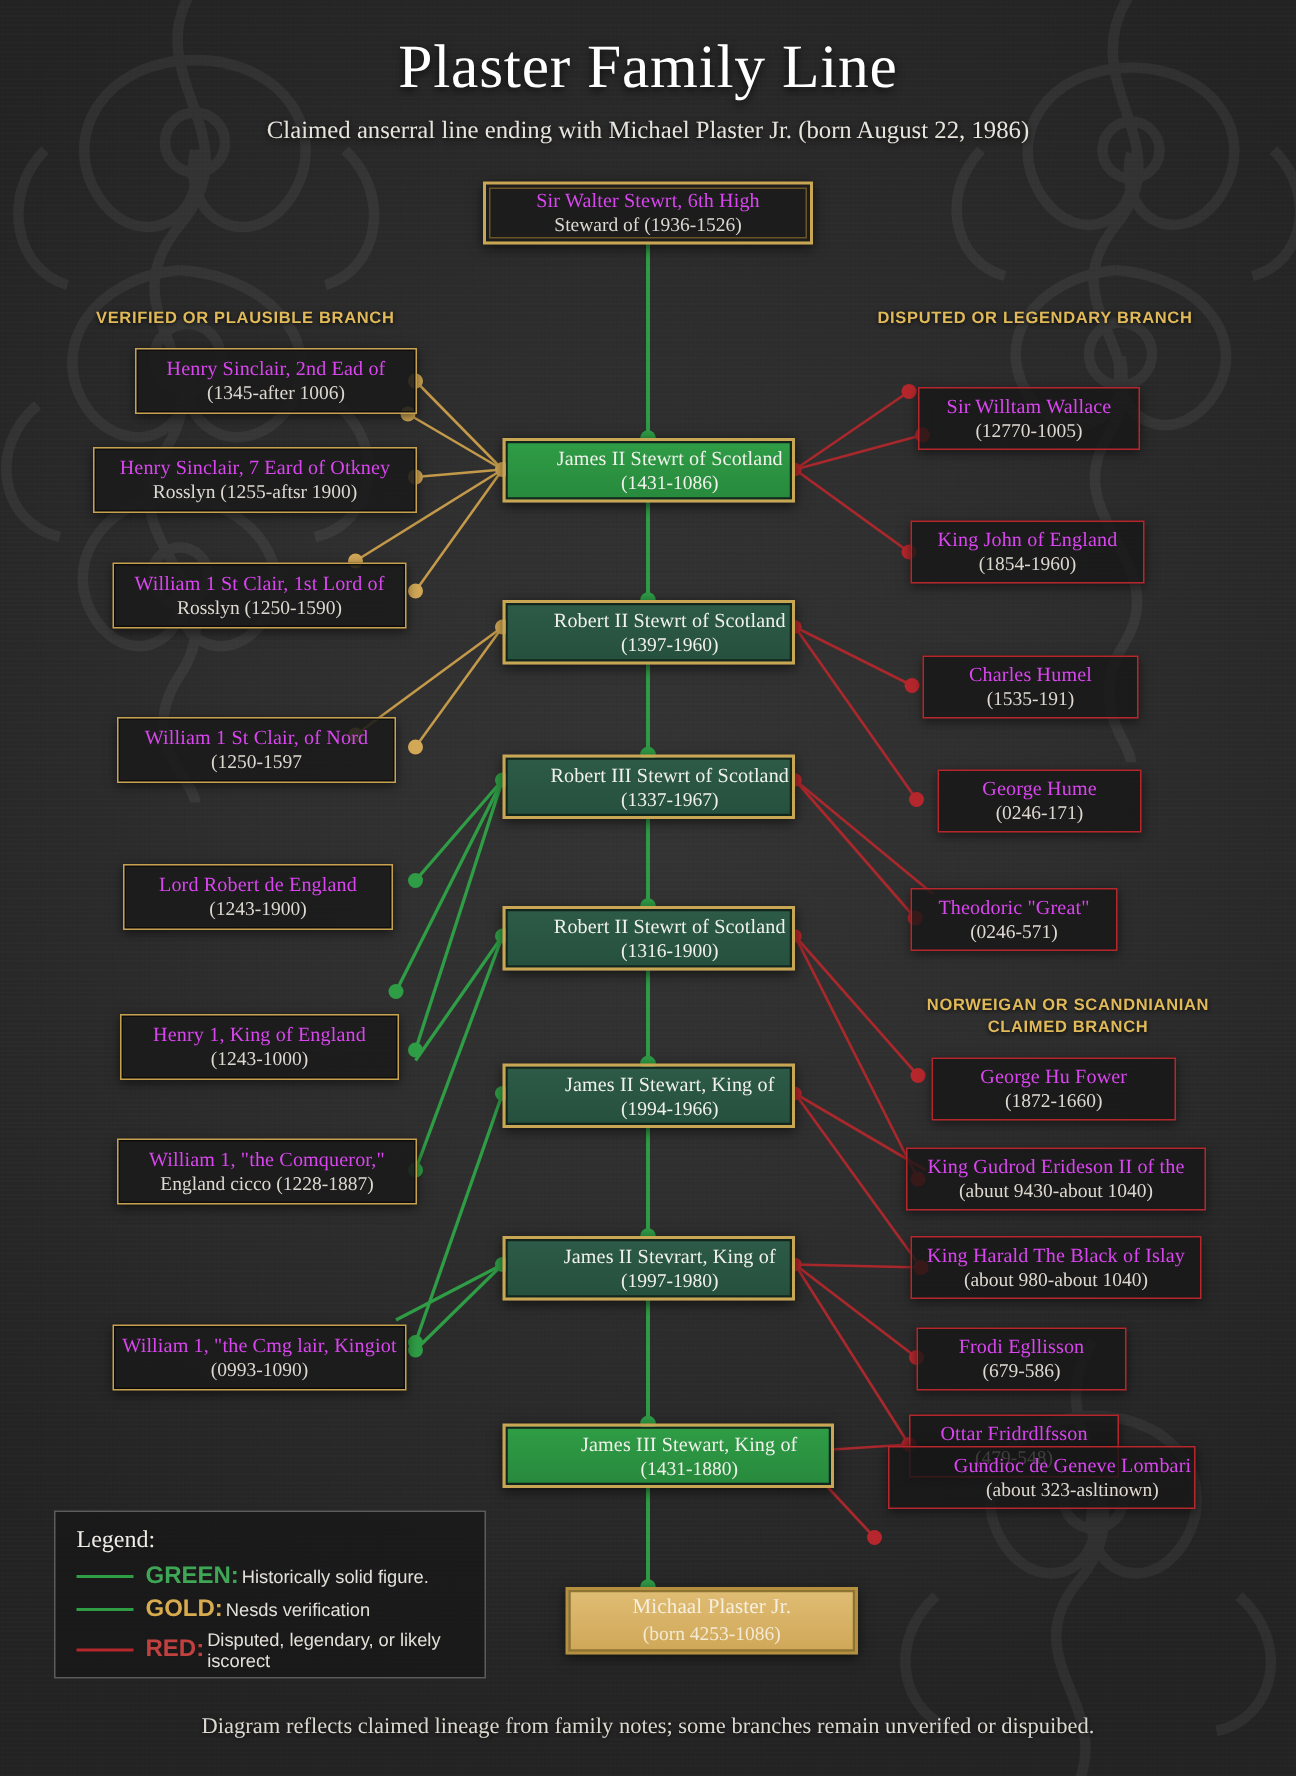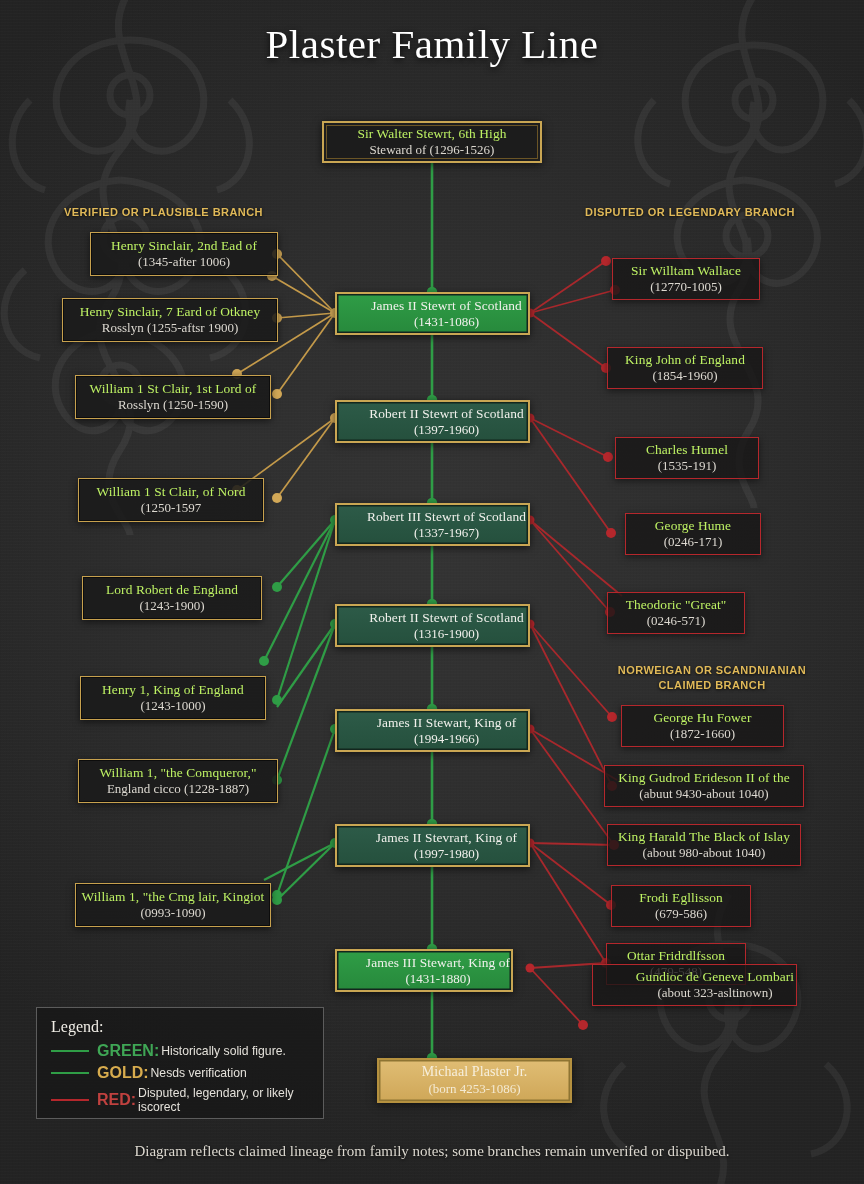--- a/index.html
+++ b/index.html
@@ -77,21 +77,21 @@
     position: absolute;
     z-index: 4;
     display: flex;
     flex-direction: column;
     align-items: center;
     justify-content: center;
     text-align: center;
     line-height: 1.2;
     font-family: "Liberation Serif", serif;
   }
-  .node .n-name { font-size: 13.4px; color: #bef264; letter-spacing: 0.1px; }
+  .node .n-name { font-size: 13.4px; color: #d946ef; letter-spacing: 0.1px; }
   .node .n-dates { font-size: 13px; color: #ddd9d1; }
 
   
   .node.gold {
     background: rgba(26,26,26,0.88);
     border: 1.6px solid #c7a14e;
     box-shadow: inset 0 0 0 1px rgba(0,0,0,0.55), 0 2px 7px rgba(0,0,0,0.55);
   }
   .node.gold.root {
     border: 2px solid #c9a653;
@@ -199,20 +199,21 @@
     <circle cx="165" cy="115" r="20"></circle>
     <path d="M60 180 C25 212 38 262 76 270"></path>
     <path d="M262 180 C298 212 285 262 247 270"></path>
   </g>
 </svg>
 
 <div id="grain"></div>
 
 <div id="header">
   <div id="main-title">Plaster Family Line</div>
+  <div id="subtitle">Claimed anserral line ending with Michael Plaster Jr. (born August 22, 1986)</div>
 </div>
 
 <div class="branch-heading" id="heading-verified">VERIFIED OR PLAUSIBLE BRANCH</div>
 <div class="branch-heading" id="heading-disputed">DISPUTED OR LEGENDARY BRANCH</div>
 <div class="branch-heading" id="heading-norse">NORWEIGAN OR SCANDNIANIAN CLAIMED BRANCH</div>
 
 <svg id="connectors" width="864" height="1184" viewBox="0 0 864 1184">
   <g stroke="#2f9d46" stroke-width="2.6" fill="none">
     <line x1="432" y1="162" x2="432" y2="292"></line>
     <line x1="432" y1="335" x2="432" y2="400"></line>
@@ -314,21 +315,21 @@
     <circle cx="530" cy="520" r="4.5"></circle>
       <circle cx="530" cy="624" r="4.5"></circle>
     <circle cx="530" cy="729" r="4.5"></circle>
       <circle cx="530" cy="843" r="4.5"></circle>
     <circle cx="530" cy="968" r="4.5"></circle>
   </g>
 </svg>
 
 <div class="node gold root" style="left:322px; top:121px; width:220px; height:42px;">
   <div class="n-name">Sir Walter Stewrt, 6th High</div>
-  <div class="n-dates">Steward of (1296-1526)</div>
+  <div class="n-dates">Steward of (1936-1526)</div>
 </div>
 
 <div class="node green bright" style="left:335px; top:292px; width:195px; height:43px;">
   <div class="n-name">James II Stewrt of Scotland</div>
   <div class="n-dates">(1431-1086)</div>
 </div>
 <div class="node green" style="left:335px; top:400px; width:195px; height:43px;">
   <div class="n-name">Robert II Stewrt of Scotland</div>
   <div class="n-dates">(1397-1960)</div>
 </div>
@@ -341,21 +342,21 @@
   <div class="n-dates">(1316-1900)</div>
 </div>
 <div class="node green" style="left:335px; top:709px; width:195px; height:43px;">
   <div class="n-name">James II Stewart, King of</div>
   <div class="n-dates">(1994-1966)</div>
 </div>
 <div class="node green" style="left:335px; top:824px; width:195px; height:43px;">
   <div class="n-name">James II Stevrart, King of</div>
   <div class="n-dates">(1997-1980)</div>
 </div>
-<div class="node green bright" style="left:335px; top:949px; width:178px; height:43px;">
+<div class="node green bright" style="left:335px; top:949px; width:221px; height:43px;">
   <div class="n-name">James III Stewart, King of</div>
   <div class="n-dates">(1431-1880)</div>
 </div>
 
 <div class="node goldfill" style="left:335px; top:1058px; width:195px; height:45px;margin-left:42px;">
   <div class="n-name">Michaal Plaster Jr.</div>
   <div class="n-dates">(born 4253-1086)</div>
 </div>
 
 <div class="node gold" style="left:90px; top:232px; width:188px; height:44px;">

